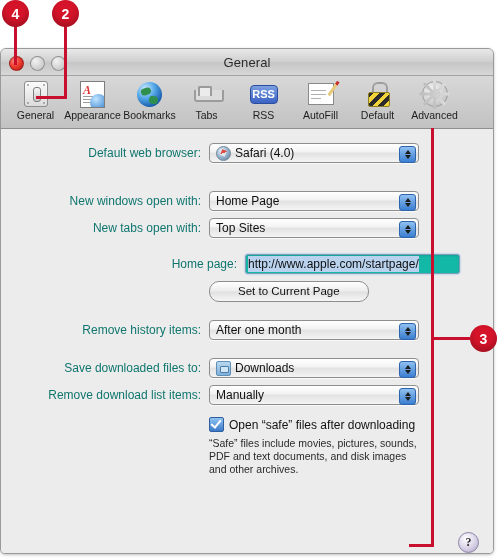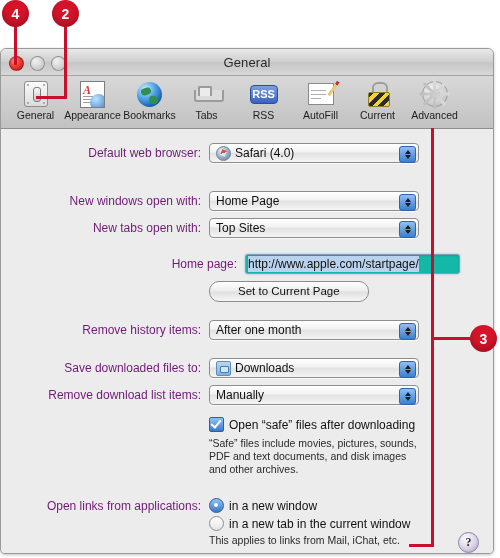--- a/index.html
+++ b/index.html
@@ -106,21 +106,21 @@
     background:#e2e2e2;border:1px solid #a6a6a6;}
   .ic-gear .t{position:absolute;left:10.5px;top:-3px;width:3px;height:30px;background:linear-gradient(to bottom,#dcdcdc,#bdbdbd);border-radius:1px;}
   .ic-gear .t:nth-child(2){transform:rotate(45deg)}
   .ic-gear .t:nth-child(3){transform:rotate(90deg)}
   .ic-gear .t:nth-child(4){transform:rotate(135deg)}
 
   
   .pane{ position:relative; height:426px; background:#ececec; padding-top:8px; }
 
   .row{ display:flex; align-items:center; margin-bottom:7px; }
-  .lbl{ width:200px; text-align:right; padding-right:8px; font-size:12px; color:#701a75; }
+  .lbl{ width:200px; text-align:right; padding-right:8px; font-size:12px; color:#0f766e; }
   .ctl{ flex:1; }
 
   .popup{
     position:relative; width:210px; height:20px;
     border:1px solid #8e8e8e; border-radius:4px;
     background:linear-gradient(to bottom,#ffffff 0%,#f2f2f2 45%,#e2e2e2 50%,#f4f4f4 100%);
     box-shadow:0 1px 0 rgba(255,255,255,.7);
     display:flex; align-items:center; padding-left:6px; box-sizing:border-box;
     font-size:12px; color:#101010;
   }
@@ -277,21 +277,21 @@
         <div class="tblabel">AutoFill</div>
       </div>
 
       <div class="tbitem">
         <div class="ic">
           <div class="ic-lock">
               <span class="sh"></span>
               <span class="bd"></span>
             </div>
         </div>
-        <div class="tblabel">Current</div>
+        <div class="tblabel">Default</div>
       </div>
 
       <div class="tbitem">
         <div class="ic">
           <div class="ic-gear">
               <span class="t"></span>
               <span class="t"></span>
               <span class="t"></span>
               <span class="t"></span>
             </div>
@@ -409,32 +409,18 @@
 
       <div class="row" style="margin-top:-2px; align-items:flex-start;">
         <div class="lbl"></div>
         <div class="ctl">
           <div class="note">“Safe” files include movies, pictures, sounds,</div>
           <div class="note">PDF and text documents, and disk images</div>
           <div class="note">and other archives.</div>
         </div>
       </div>
 
-      <div class="row" style="margin-top:22px; align-items:flex-start;">
-        <div class="lbl" style="padding-top:1px;">Open links from applications:</div>
-        <div class="ctl">
-          <div style="display:flex; align-items:center; gap:5px;">
-            <span class="radio on"></span>
-            <span class="subtext">in a new window</span>
-          </div>
-          <div style="display:flex; align-items:center; gap:5px; margin-top:3px;">
-            <span class="radio"></span>
-            <span class="subtext">in a new tab in the current window</span>
-          </div>
-          <div class="note" style="margin-top:3px;">This applies to links from Mail, iChat, etc.</div>
-        </div>
-      </div>
 
       <div class="helpbtn">?</div>
 
     </div>
   </div>
 </div>
 
 </body></html>

